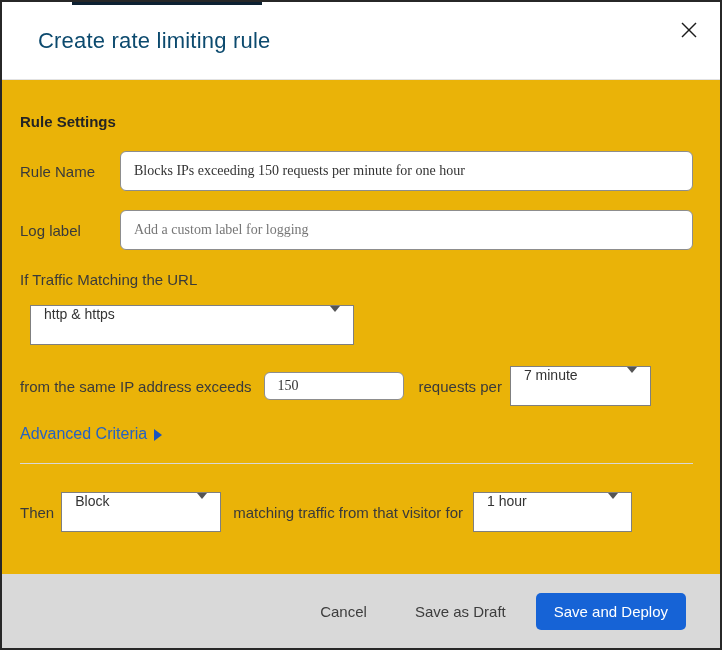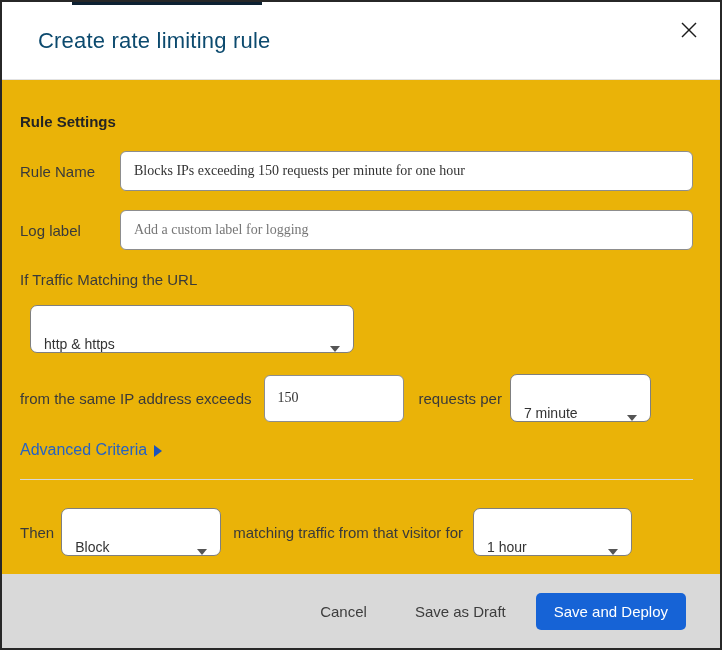--- a/index.html
+++ b/index.html
@@ -67,39 +67,39 @@
     font-size: 14px; color: #333;
     font-family: Liberation Serif, serif;
     outline: none;
   }
   .text-input::placeholder { color: #767676; opacity: 1; }
   .group-heading {
     margin-top: 21px; font-size: 15px; color: #3a3a3a;
   }
   .scheme-row { margin-top: 17px; }
   .selectbox {
-    height: 48px; background: #fff;
-    border: 1px solid #7f7f7f; border-radius: 7px;
-    display: flex; align-items: flex-end; justify-content: space-between;
+    height: 40px; background: #fff;
+    border: 1px solid #7f7f7f; border-radius: 0;
+    display: flex; align-items: flex-start; justify-content: space-between;
     padding: 0 13px; font-size: 14px; color: #333;
     cursor: pointer;
   }
   .caret {
     width: 0; height: 0;
     border-left: 5px solid transparent;
     border-right: 5px solid transparent;
     border-top: 6px solid #555;
     margin-left: 10px;
   }
   .scheme-select { width: 324px; flex: 0 0 324px; margin-left: 10px; }
   .url-input { margin-left: 18px; height: 38px; }
   .cond-row { margin-top: 21px; }
   .inline-text { font-size: 15px; color: #3a3a3a; white-space: nowrap; }
   .threshold-input {
-    width: 140px; flex: 0 0 140px; height: 47px;
+    width: 140px; flex: 0 0 140px; height: 28px;
     margin-left: 12px; margin-right: 15px;
   }
   .period-select { width: 141px; flex: 0 0 141px; margin-left: 8px; }
   .advanced-link {
     margin-top: 19px;
     display: inline-flex; align-items: center;
     font-size: 16px; color: #2562c3;
     cursor: pointer; text-decoration: none;
   }
   .advanced-arrow {

